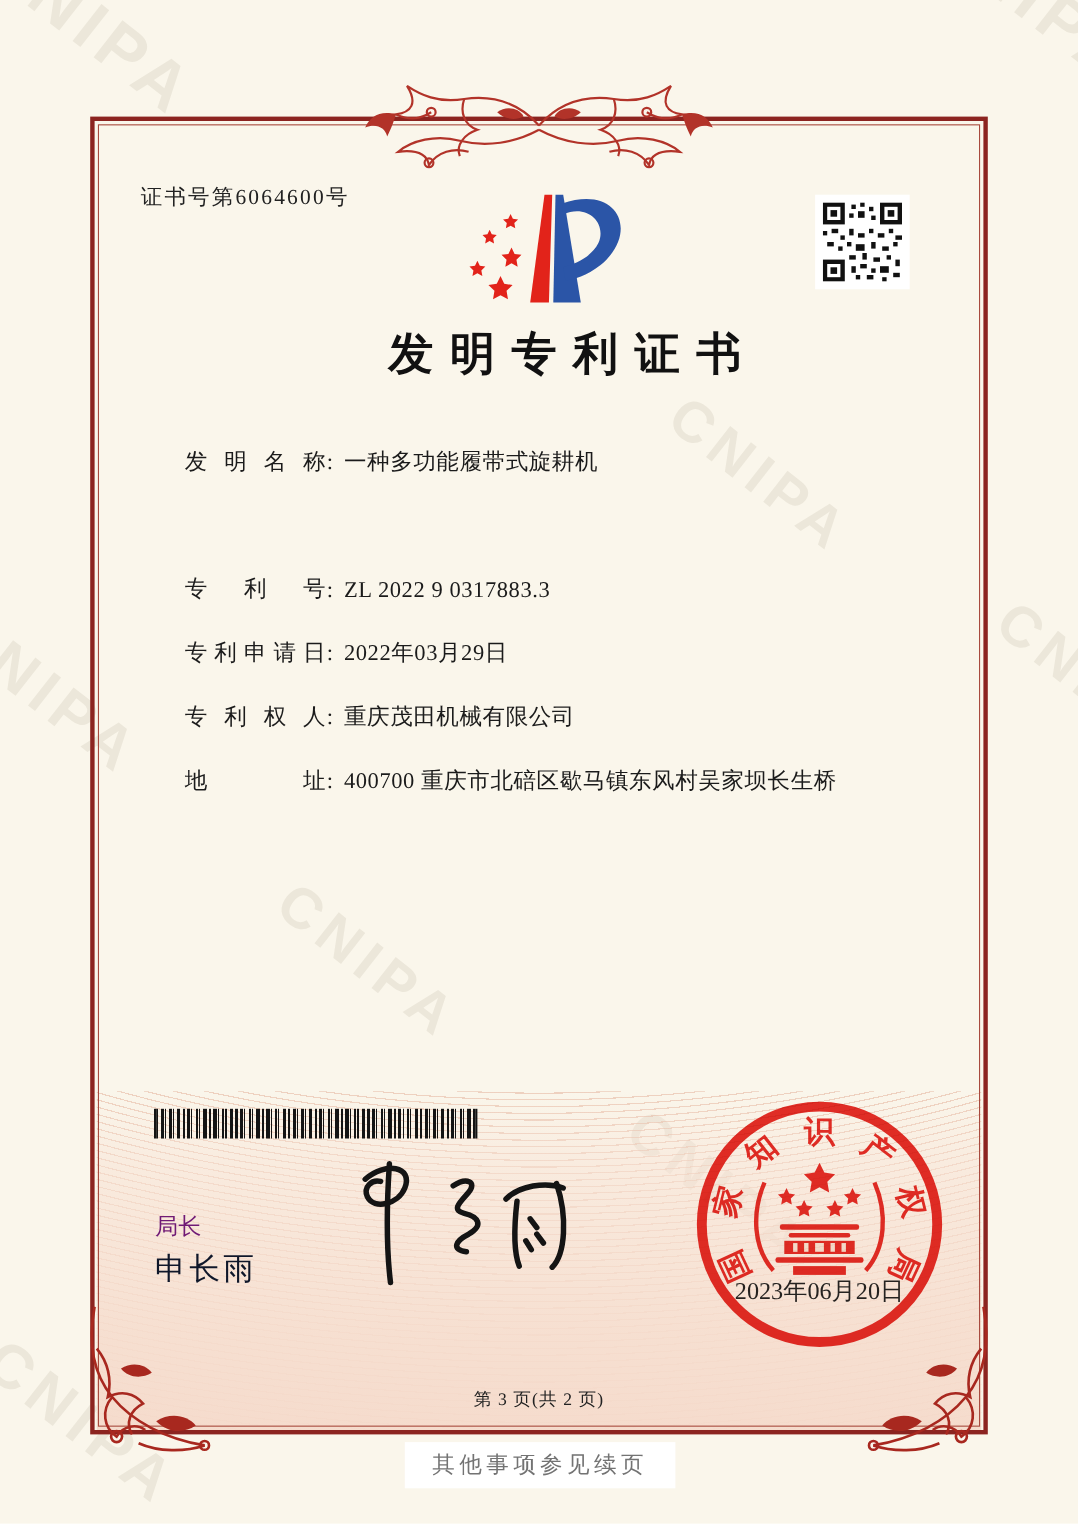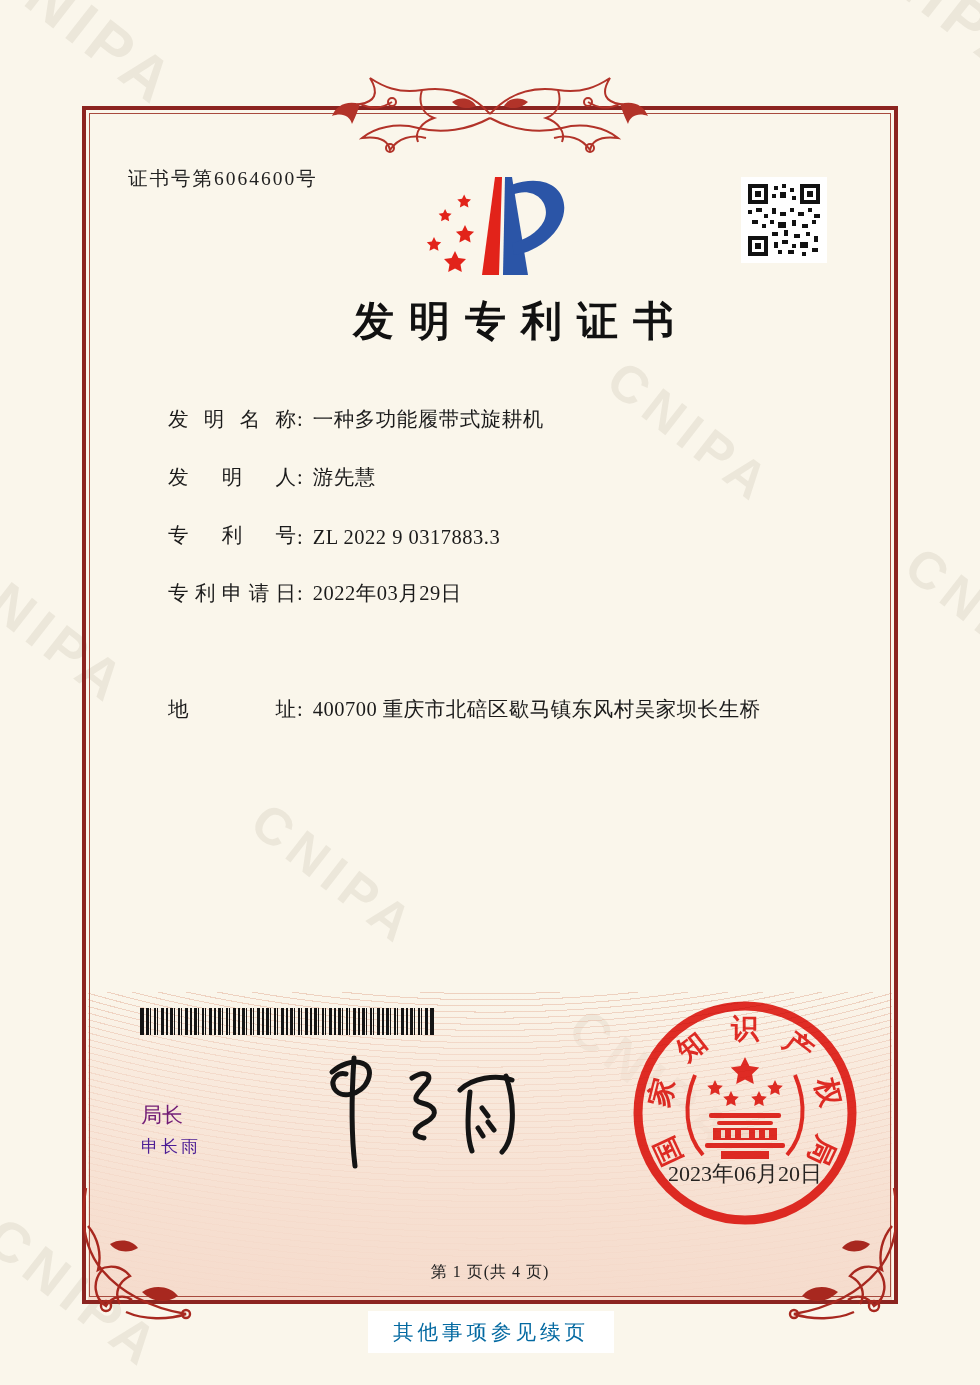--- a/index.html
+++ b/index.html
@@ -66,33 +66,33 @@
     background:repeating-linear-gradient(90deg,
       #141414 0 2px, rgba(0,0,0,0) 2px 4px,
       #141414 4px 7px, rgba(0,0,0,0) 7px 8px,
       #141414 8px 9px, rgba(0,0,0,0) 9px 12px,
       #141414 12px 14px, rgba(0,0,0,0) 14px 15px,
       #141414 15px 16px, rgba(0,0,0,0) 16px 19px,
       #141414 19px 22px, rgba(0,0,0,0) 22px 24px);
   }
   
   .sig-title{position:absolute; left:141px; top:1085px; font-family:"Liberation Sans","DejaVu Sans",sans-serif; font-size:21px; color:#701a75;margin-top:16px;}
-  .sig-name{position:absolute; left:141px; top:1135px; font-family:"Liberation Sans","DejaVu Sans",sans-serif; font-size:17px; letter-spacing:3px; color:#4c1d95;}
+  .sig-name{position:absolute; left:141px; top:1135px; font-family:"Liberation Sans","DejaVu Sans",sans-serif; font-size:28px; letter-spacing:3px; color:#0f172a;}
   .sig-hand{position:absolute; left:292px; top:1048px;}
   
   .seal{position:absolute; left:625px; top:995px; mix-blend-mode:multiply;}
   
   .page-no{
     position:absolute; left:0; top:1262px; width:100%; text-align:center;
     font-size:16px; letter-spacing:1px; color:#222;
   }
   .note{
     position:absolute; left:368px; top:1311px; width:246px; height:42px;
     background:#ffffff; text-align:center; line-height:42px;
-    font-size:20.5px; letter-spacing:4px; color:#0369a1;
+    font-size:20.5px; letter-spacing:4px; color:#737373;
   }
 </style>
 </head>
 <body>
 
 <div class="page">
 
   <span class="wm" style="left:-30px;top:-12px;font-size:62px;">CNIPA</span>
   <span class="wm" style="left:826px;top:-38px;font-size:62px;">CNIPA</span>
   <span class="wm" style="left:594px;top:402px;font-size:52px;">CNIPA</span>
@@ -216,28 +216,28 @@
         <rect x="59" y="7" width="6" height="6"></rect>
         <rect x="7" y="59" width="6" height="6"></rect>
       </g>
   </svg>
 
   <div class="title">发明专利证书</div>
 
   <div class="row" style="top:405px;">
     <span class="lab">发明名称</span><span class="colon">:</span><span class="val">一种多功能履带式旋耕机</span>
   </div>
-  <div class="row" style="top:463px;">
-    <span class="lab">发明人</span><span class="colon">:</span><span class="val">游先慧</span>
-  </div>
   <div class="row" style="top:521px;">
     <span class="lab">专利号</span><span class="colon">:</span><span class="val">ZL 2022 9 0317883.3</span>
   </div>
   <div class="row" style="top:579px;">
     <span class="lab">专利申请日</span><span class="colon">:</span><span class="val">2022年03月29日</span>
+  </div>
+  <div class="row" style="top:637px;">
+    <span class="lab">专利权人</span><span class="colon">:</span><span class="val">重庆茂田机械有限公司</span>
   </div>
   <div class="row" style="top:695px;">
     <span class="lab">地址</span><span class="colon">:</span><span class="val">400700 重庆市北碚区歇马镇东风村吴家坝长生桥</span>
   </div>
 
 
   <div class="barcode"></div>
 
   <div class="sig-title">局长</div>
   <div class="sig-name">申长雨</div>
@@ -291,16 +291,16 @@
         </g>
         <g stroke="#e32019" stroke-width="4" fill="none">
           <path d="M70,80 C58,108 60,140 78,160"></path>
           <path d="M170,80 C182,108 180,140 162,160"></path>
         </g>
       </g>
       <text x="120" y="186" fill="#161616" font-family="Liberation Serif, DejaVu Serif, serif" font-size="22" text-anchor="middle">2023年06月20日</text>
     </g>
   </svg>
 
-  <div class="page-no">第 1 页(共 4 页)</div>
+  <div class="page-no">第 3 页(共 2 页)</div>
   <div class="note">其他事项参见续页</div>
 
 </div>
 
 </body></html>

